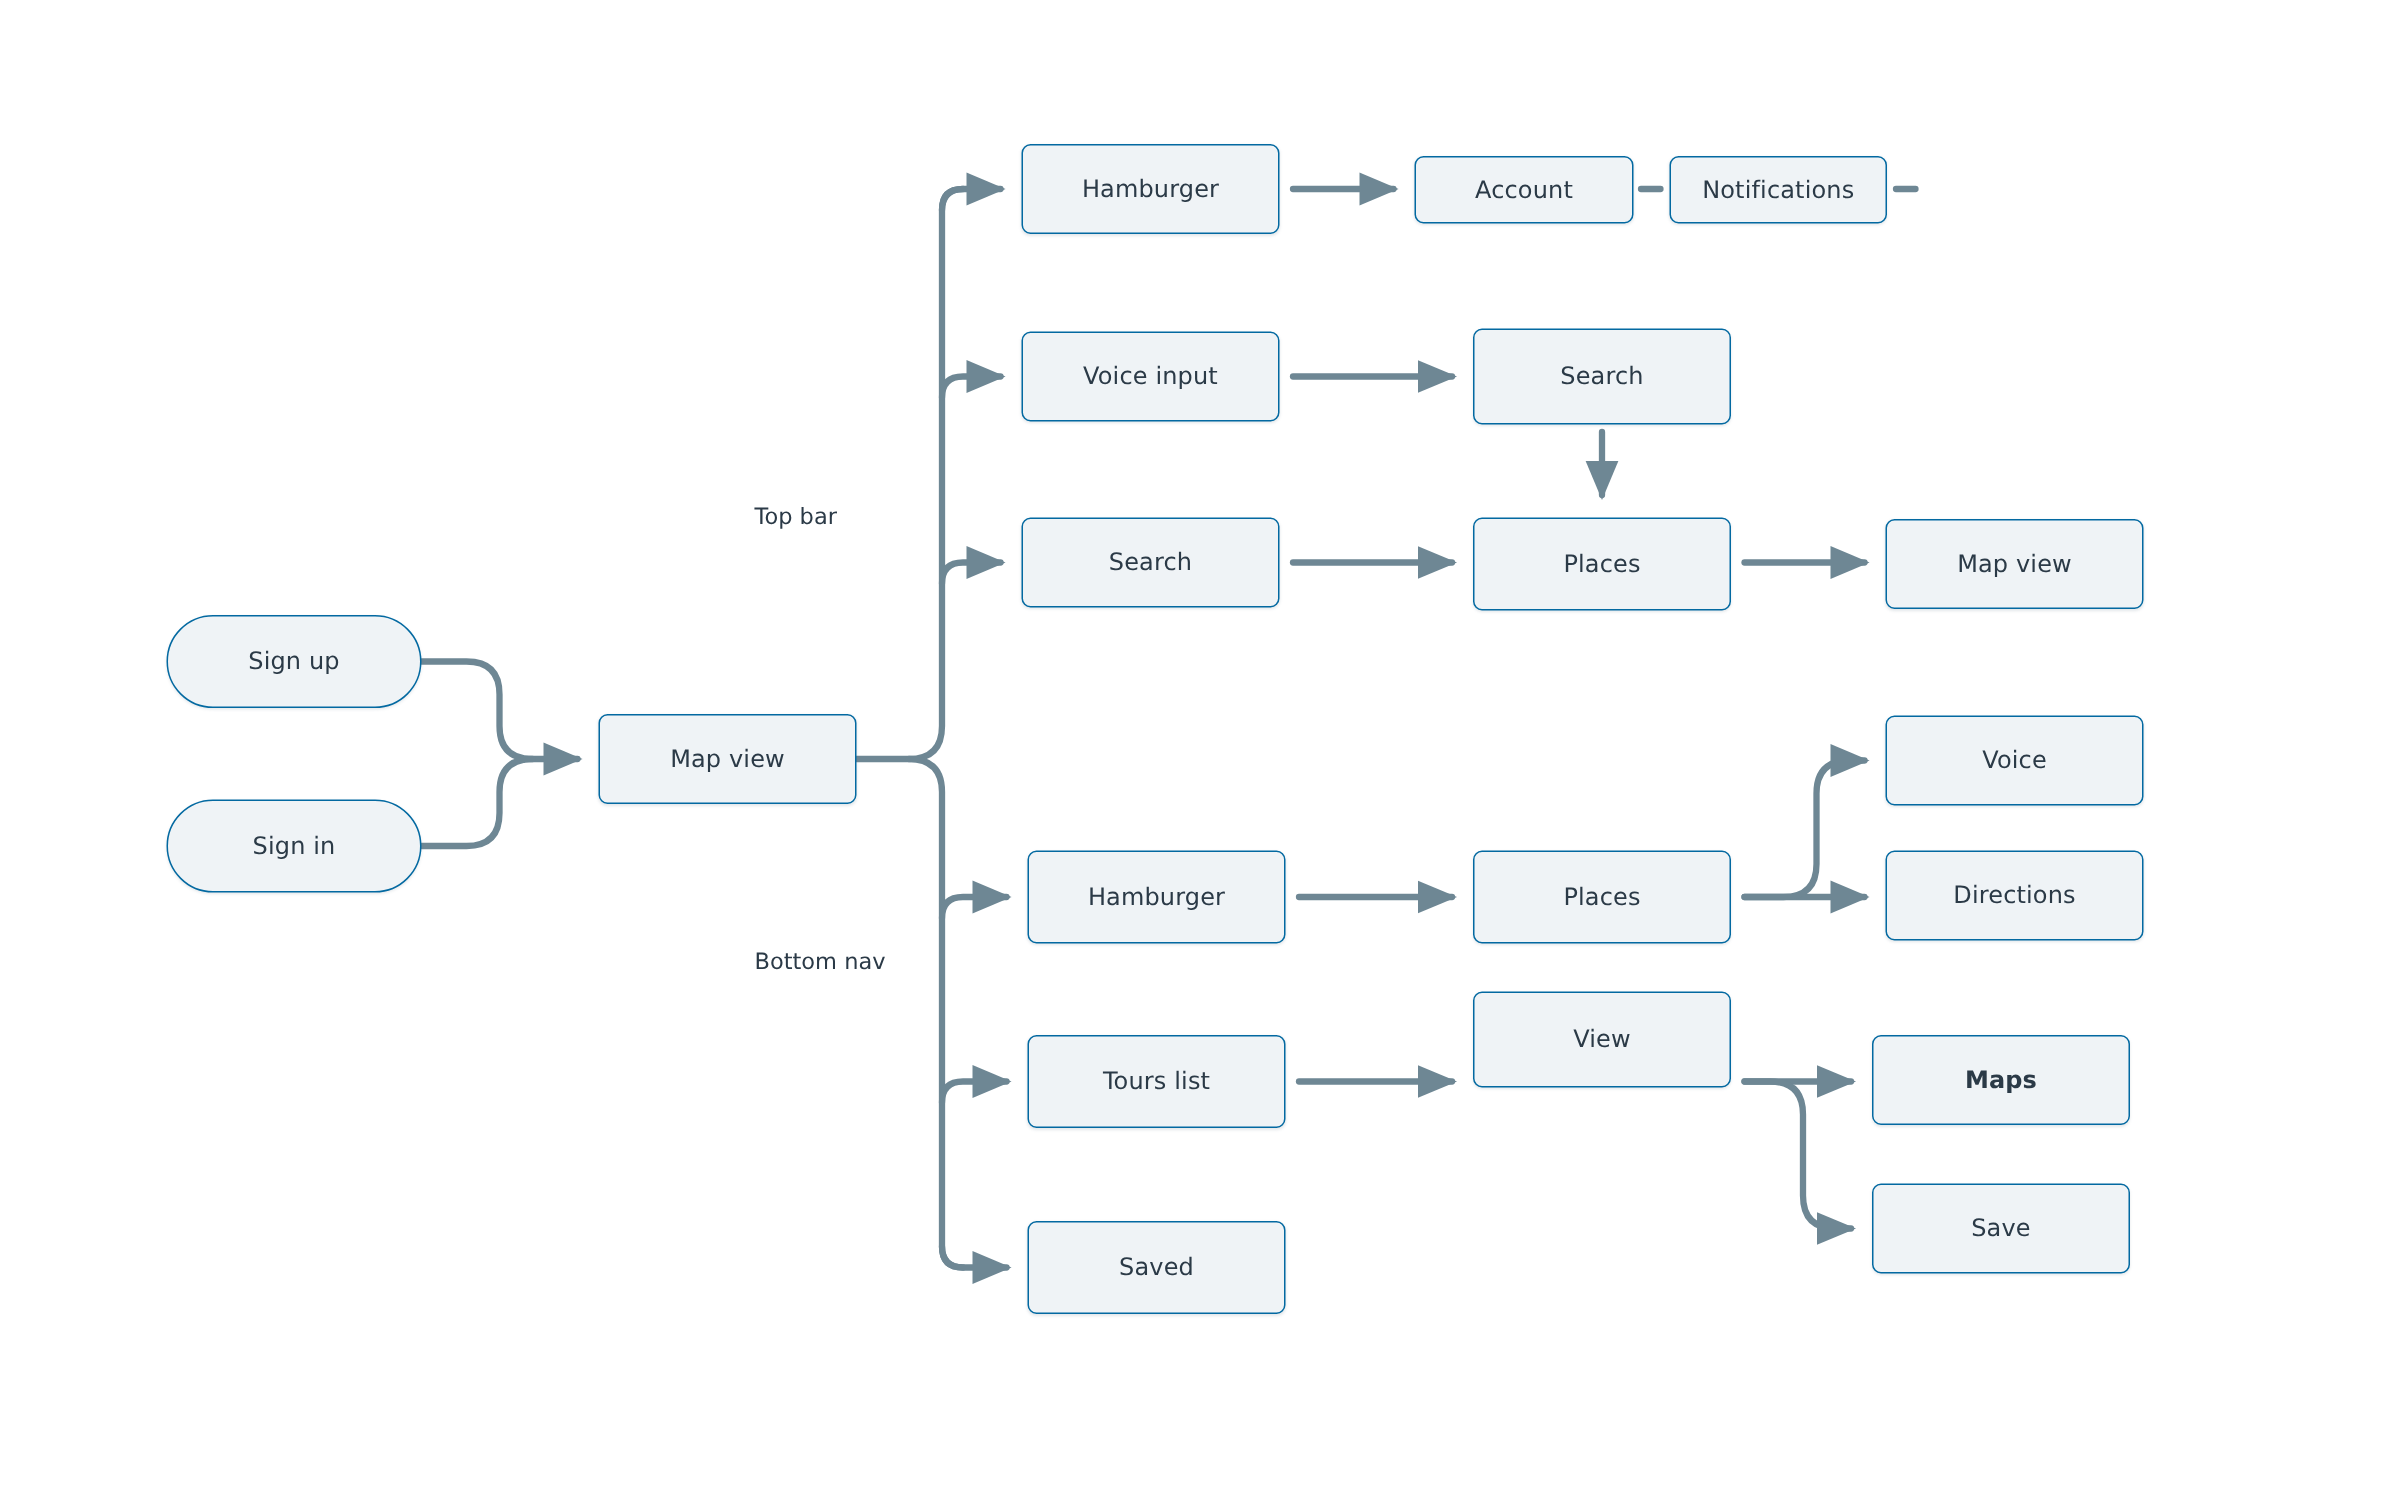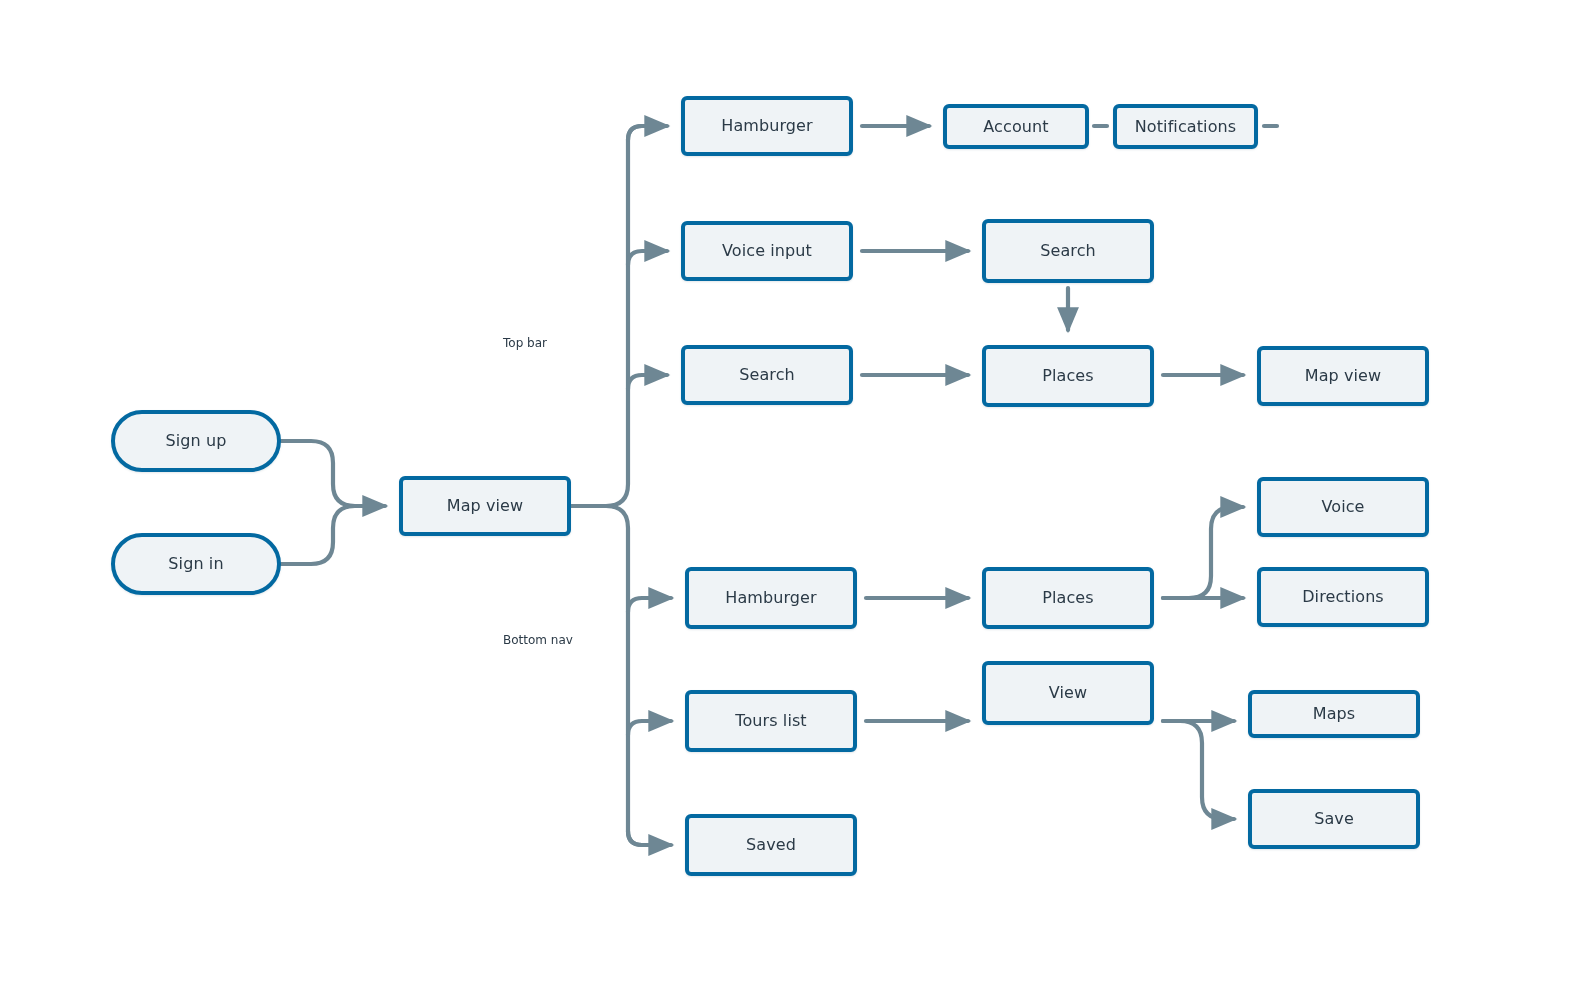--- a/index.html
+++ b/index.html
@@ -28,38 +28,38 @@
     height: 1002px;
     pointer-events: none;
   }
   .node {
     position: absolute;
     box-sizing: border-box;
     display: flex;
     align-items: center;
     justify-content: center;
     background: #eff3f6;
-    border: 4px solid #0369a1;
+    border: 1px solid #0369a1;
     border-radius: 6px;
     box-shadow: 0 1px 2px rgba(100, 120, 140, 0.18);
     color: #2b3a47;
     font-size: 16px;
     font-weight: 400;
     letter-spacing: 0.1px;
     line-height: 1;
     text-align: center;
     white-space: nowrap;
   }
   .node.pill {
     border-radius: 999px;
   }
   .grouplabel {
     position: absolute;
     color: #2b3a47;
-    font-size: 12px;
+    font-size: 15px;
     font-weight: 400;
     white-space: nowrap;
     line-height: 1;
   }
 </style>
 </head>
 <body>
 
 <div id="canvas">
 
@@ -123,18 +123,18 @@
   <div class="node" style="left:982px;  top:345px; width:172px; height:62px;">Places</div>
   <div class="node" style="left:1257px; top:346px; width:172px; height:60px;">Map view</div>
 
   <div class="node" style="left:1257px; top:477px; width:172px; height:60px;">Voice</div>
   <div class="node" style="left:685px;  top:567px; width:172px; height:62px;">Hamburger</div>
   <div class="node" style="left:982px; top:567px; width:172px; height:62px;">Places</div>
   <div class="node" style="left:1257px; top:567px; width:172px; height:60px;">Directions</div>
 
   <div class="node" style="left:685px;  top:690px; width:172px; height:62px;">Tours list</div>
   <div class="node" style="left:982px;  top:661px; width:172px; height:64px;">View</div>
-  <div class="node" style="left:1248px; top:690px; width:172px; height:48px;">Maps</div>
+  <div class="node" style="left:1248px; top:690px; width:172px; height:60px;font-weight:bold;">Maps</div>
   <div class="node" style="left:1248px; top:789px; width:172px; height:60px;">Save</div>
 
   <div class="node" style="left:685px;  top:814px; width:172px; height:62px;">Saved</div>
 
 </div>
 
 </body></html>

